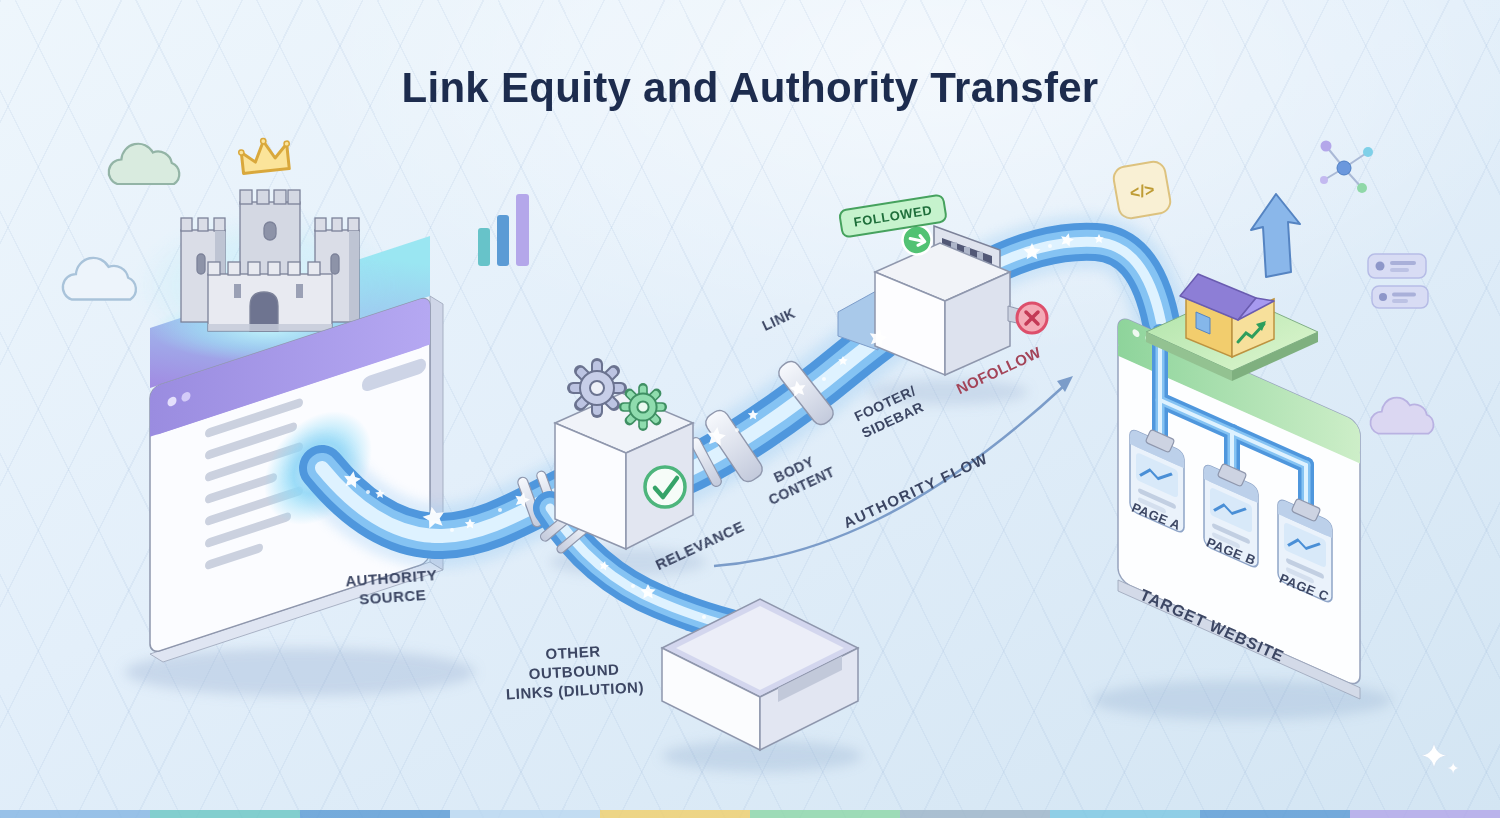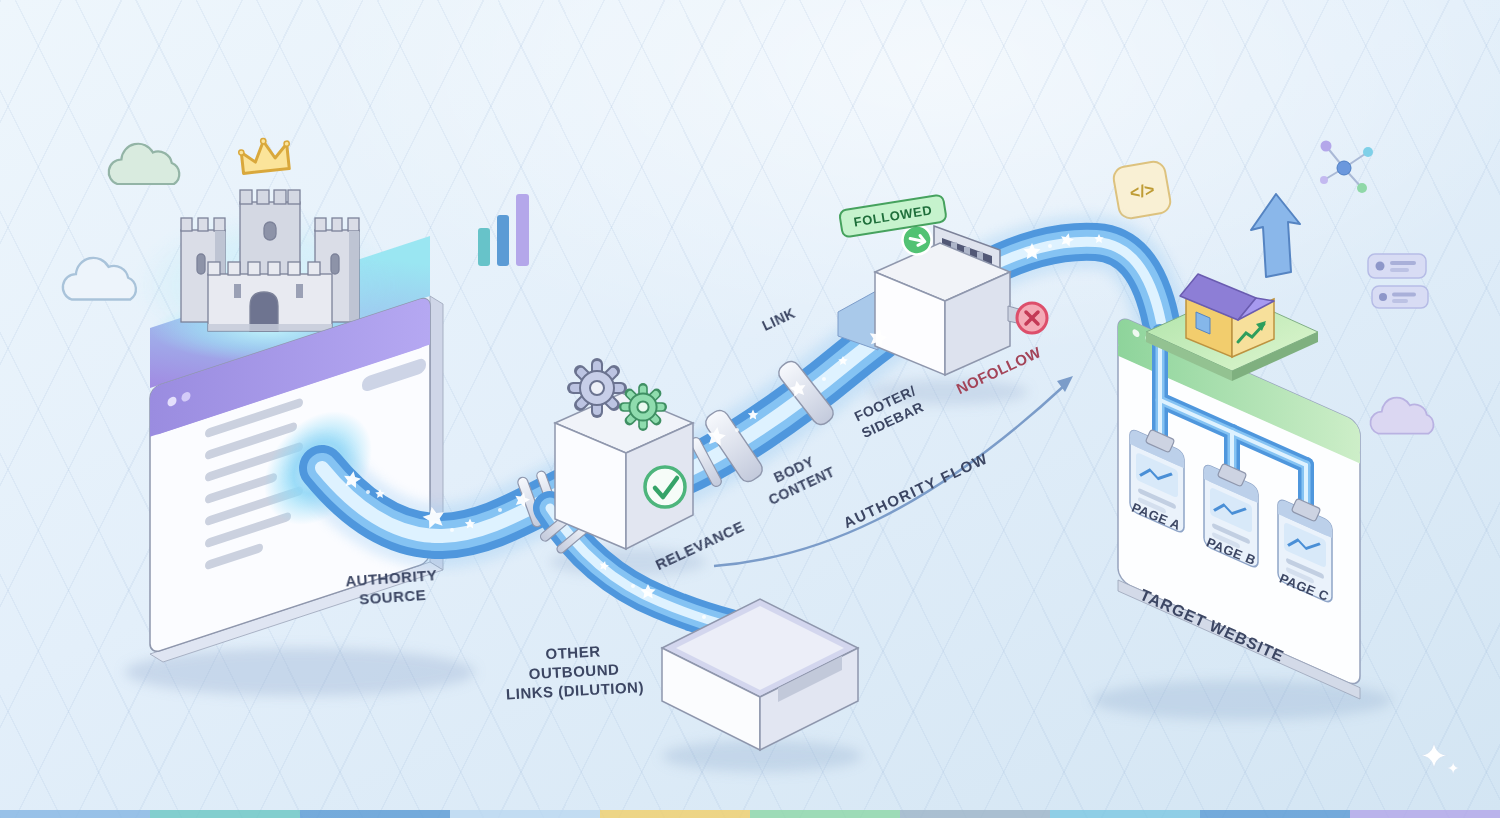--- a/index.html
+++ b/index.html
@@ -478,20 +478,21 @@
           <circle cx="500" cy="510" r="2"></circle>
       <circle cx="737" cy="430" r="2"></circle>
           <circle cx="824" cy="379" r="2"></circle>
           <circle cx="1050" cy="246" r="2"></circle>
       <circle cx="633" cy="586" r="2"></circle>
           <circle cx="704" cy="617" r="2"></circle>
     </g>
   </g>
 </svg>
 
+<h1 class="page-title">Link Equity and Authority Transfer</h1>
 
 <div class="label lbl-source">AUTHORITY
 SOURCE</div>
 <div class="label lbl-relevance">RELEVANCE</div>
 <div class="label lbl-link">LINK</div>
 <div class="label lbl-body">BODY
 CONTENT</div>
 <div class="label lbl-footer">FOOTER/
 SIDEBAR</div>
 <div class="label lbl-nofollow">NOFOLLOW</div>

